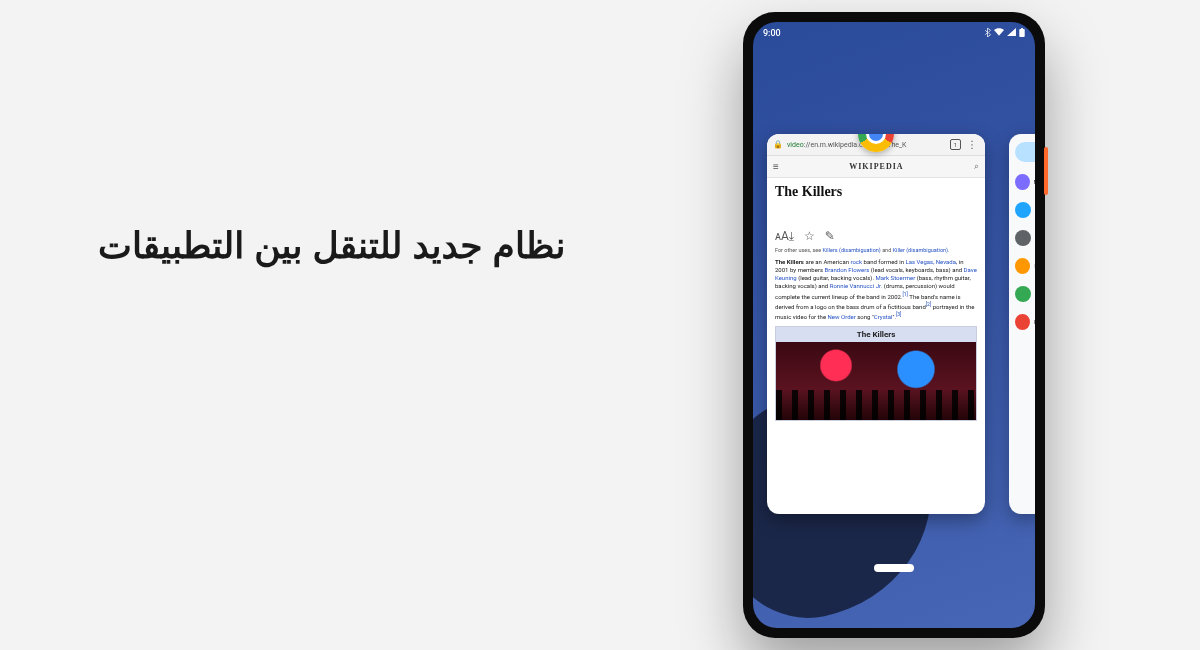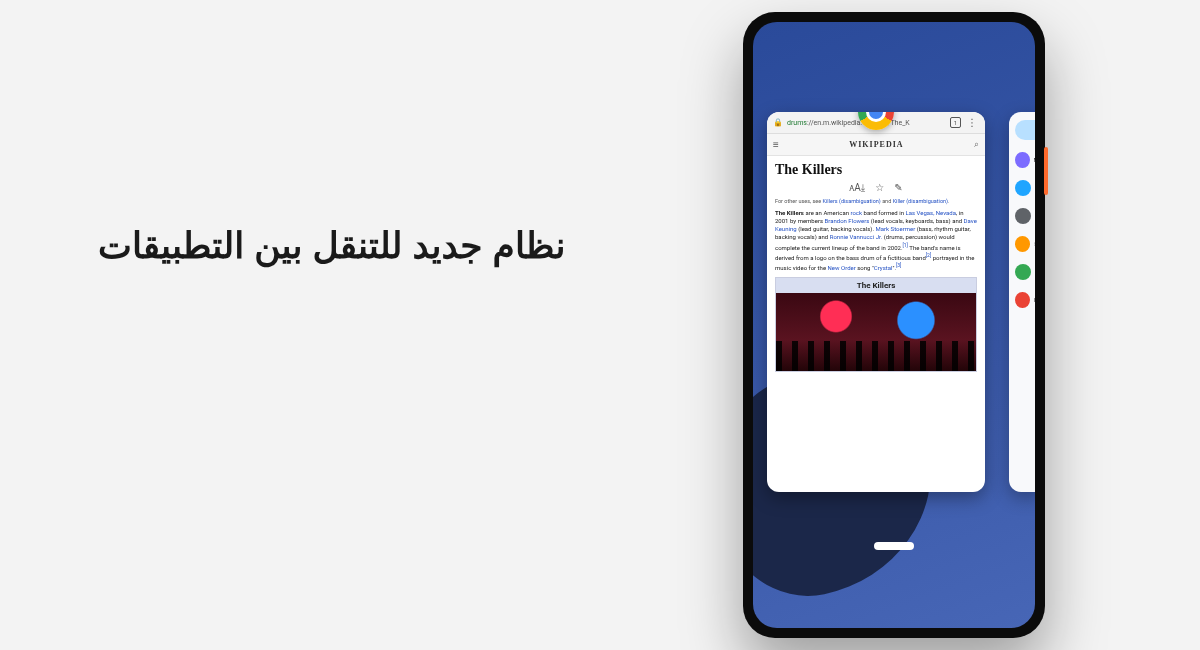--- a/index.html
+++ b/index.html
@@ -170,22 +170,22 @@
   .wiki-search{ font-size:9px; color:#666;}
 
   .wiki-title{
     font-family: Georgia, serif;
     font-size: 14px;
     font-weight: 600;
     padding: 6px 8px 4px;
     color:#111;
   }
   .wiki-tools{
-    display:flex; justify-content:center; padding:0 8px 4px;
-    font-size:10px; color:#555;
+    display:flex; justify-content:flex-start; padding:0 8px 4px;
+    font-size:12px; color:#555;margin-top:25px;
   }
   .wiki-disambig{
     font-size:5.5px; color:#555; padding:0 8px 4px; line-height:1.3;
   }
   .wiki-disambig a{ color:#2552c4; text-decoration:none;}
   .wiki-body{
     font-size:6px;
     line-height:1.35;
     padding:0 8px 5px;
     color:#222;
@@ -254,20 +254,46 @@
 <body>
 
 <div class="headline">
   <div class="headline-ar">نظام جديد للتنقل بين التطبيقات</div>
 </div>
 
 <div class="phone">
   <div class="phone-btn"></div>
   <div class="phone-screen">
 
+    <div class="statusbar">
+      <span>9:00</span>
+      <span class="status-right">
+        <span class="tri">
+          <svg width="7" height="9" viewBox="0 0 8 12">
+              <path d="M4 0v12l4-3-3-3 3-3-4-3zM4 6L1 3m3 3l-3 3" stroke="#fff" stroke-width="1" fill="none"></path>
+            </svg>
+        </span>
+        <span class="tri">
+          <svg width="10" height="8" viewBox="0 0 12 9">
+              <path d="M6 9L0 2C3 -0.5 9 -0.5 12 2z" fill="#fff"></path>
+            </svg>
+        </span>
+        <span class="tri">
+          <svg width="9" height="8" viewBox="0 0 10 9">
+              <path d="M0 9L10 9 10 0z" fill="#fff"></path>
+            </svg>
+        </span>
+        <span class="tri">
+          <svg width="6" height="9" viewBox="0 0 6 10">
+              <rect x="0" y="1" width="6" height="9" rx="1" fill="#fff"></rect>
+              <rect x="2" y="0" width="2" height="1.5" fill="#fff"></rect>
+            </svg>
+        </span>
+      </span>
+    </div>
 
     <div class="recents">
       <div class="blob"></div>
 
       <div class="card2">
         <div class="c2-search"></div>
         <div id="c2-rows">
             <div class="c2-row">
               <div class="c2-dot" style="background: rgb(124, 108, 255);"></div>
               <div class="c2-lbl">Ne</div>
@@ -293,21 +319,21 @@
       </div>
 
       <div class="card">
         <div class="card-icon">
           <div class="chrome-ring"></div>
         </div>
 
         <div class="urlbar">
           <span class="lock">🔒</span>
           <span class="url-text">
-            <span style="color:#207a33">drums</span><span style="color:#555">://en.m.wikipedia.org/wiki/The_K</span>
+            <span style="color:#207a33">video</span><span style="color:#555">://en.m.wikipedia.org/wiki/The_K</span>
           </span>
           <span class="tabcount">1</span>
           <span class="urlbar-more">⋮</span>
         </div>
 
         <div class="wiki-head">
           <span class="menu">≡</span>
           <span class="wiki-logo">WIKIPEDIA</span>
           <span class="wiki-search">⌕</span>
         </div>

